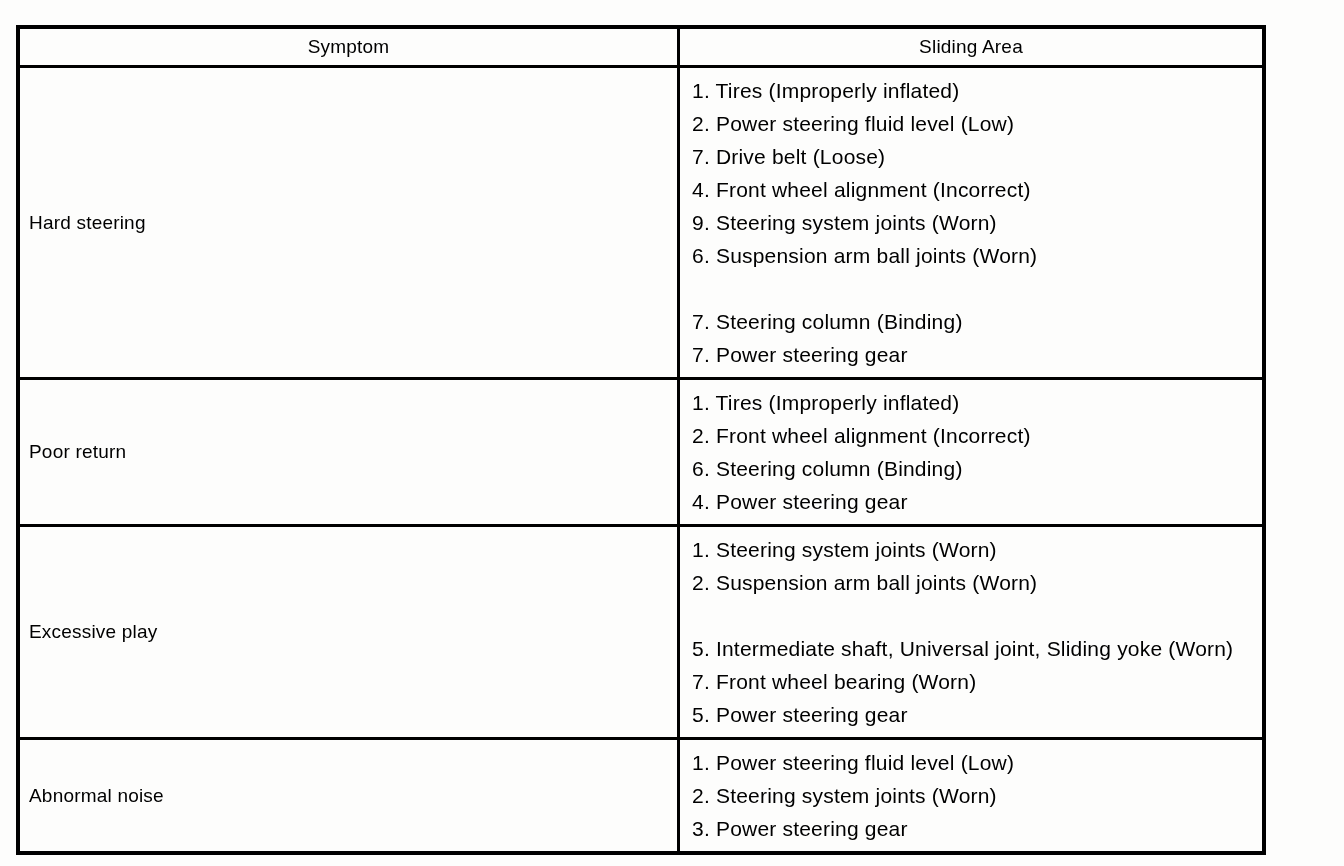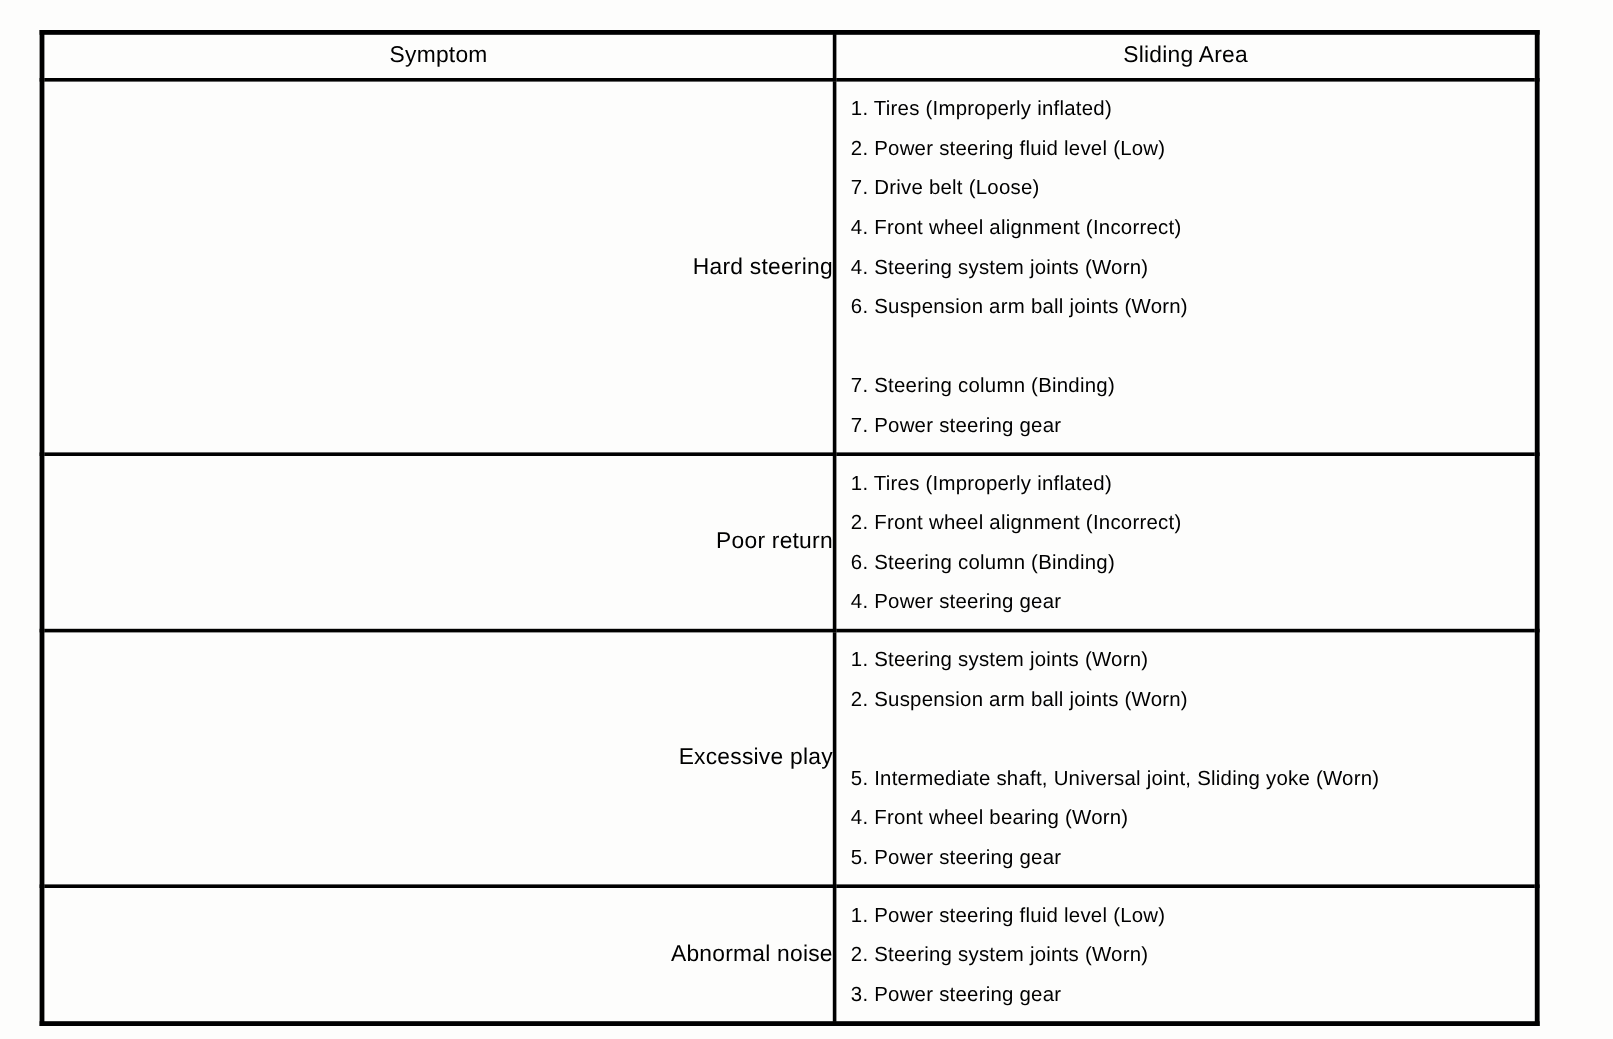--- a/index.html
+++ b/index.html
@@ -13,21 +13,21 @@
     overflow: hidden;
   }
   .page {
     position: relative;
     width: 1344px;
     height: 866px;
     background: #fdfdfc;
   }
   table.diag-table {
     position: absolute;
-    left: 33px;
+    left: 16px;
     top: 25px;
     width: 1250px;
     border-collapse: collapse;
     table-layout: fixed;
     border: 4px solid #000000;
   }
   table.diag-table th,
   table.diag-table td {
     border: 3px solid #000000;
   }
@@ -38,30 +38,30 @@
     text-align: center;
     vertical-align: middle;
     padding: 0;
     letter-spacing: 0.2px;
   }
   th.col-symptom { width: 657px; }
   th.col-suspect { width: auto; }
   td.symptom-cell {
     font-size: 19px;
     vertical-align: middle;
-    text-align: right;
+    text-align: left;
     padding: 0 0 0 9px;
     letter-spacing: 0.2px;
   }
   td.suspect-cell {
     vertical-align: top;
     padding: 6px 4px 6px 12px;
   }
   .suspect-line {
-    font-size: 17px;
+    font-size: 21px;
     line-height: 33px;
     white-space: nowrap;
     letter-spacing: 0.2px;
   }
 </style>
 </head>
 <body>
 
 <div class="page">
   <table class="diag-table">
@@ -72,21 +72,21 @@
       </tr>
     </thead>
     <tbody id="table-body">
         <tr>
           <td class="symptom-cell">Hard steering</td>
           <td class="suspect-cell">
             <div class="suspect-line">1. Tires (Improperly inflated)</div>
             <div class="suspect-line">2. Power steering fluid level (Low)</div>
             <div class="suspect-line">7. Drive belt (Loose)</div>
             <div class="suspect-line">4. Front wheel alignment (Incorrect)</div>
-            <div class="suspect-line">4. Steering system joints (Worn)</div>
+            <div class="suspect-line">9. Steering system joints (Worn)</div>
             <div class="suspect-line">6. Suspension arm ball joints (Worn)</div>
             <div class="suspect-line">&nbsp;</div>
             <div class="suspect-line">7. Steering column (Binding)</div>
             <div class="suspect-line">7. Power steering gear</div>
           </td>
         </tr>
         <tr>
           <td class="symptom-cell">Poor return</td>
           <td class="suspect-cell">
             <div class="suspect-line">1. Tires (Improperly inflated)</div>
@@ -95,21 +95,21 @@
             <div class="suspect-line">4. Power steering gear</div>
           </td>
         </tr>
         <tr>
           <td class="symptom-cell">Excessive play</td>
           <td class="suspect-cell">
             <div class="suspect-line">1. Steering system joints (Worn)</div>
             <div class="suspect-line">2. Suspension arm ball joints (Worn)</div>
             <div class="suspect-line">&nbsp;</div>
             <div class="suspect-line">5. Intermediate shaft, Universal joint, Sliding yoke (Worn)</div>
-            <div class="suspect-line">4. Front wheel bearing (Worn)</div>
+            <div class="suspect-line">7. Front wheel bearing (Worn)</div>
             <div class="suspect-line">5. Power steering gear</div>
           </td>
         </tr>
         <tr>
           <td class="symptom-cell">Abnormal noise</td>
           <td class="suspect-cell">
             <div class="suspect-line">1. Power steering fluid level (Low)</div>
             <div class="suspect-line">2. Steering system joints (Worn)</div>
             <div class="suspect-line">3. Power steering gear</div>
           </td>

